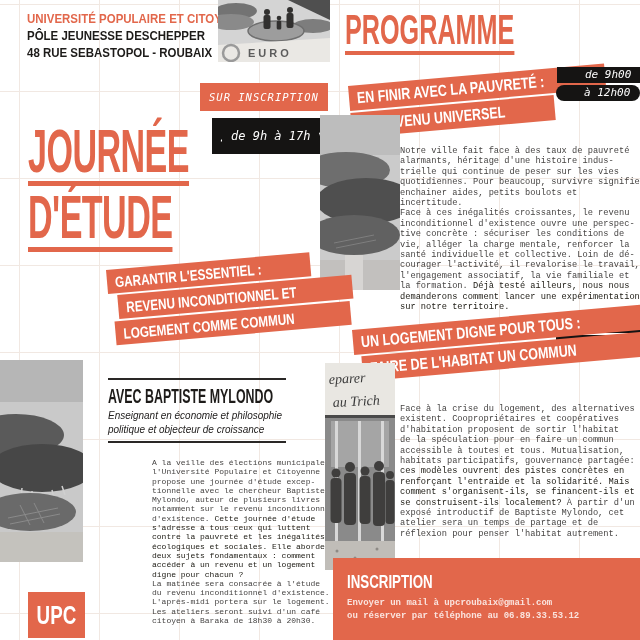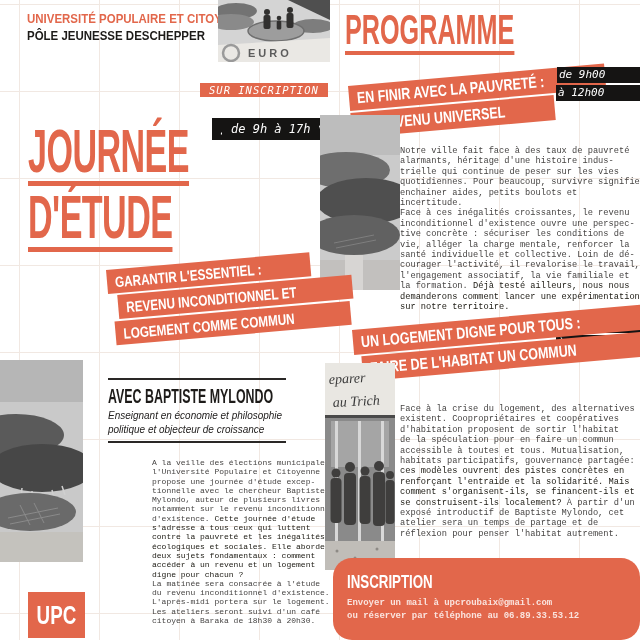--- a/index.html
+++ b/index.html
@@ -28,33 +28,33 @@
     display:block; font-size:62px; line-height:66px; letter-spacing:-1px;
     transform:scaleX(.55); transform-origin:0 50%; white-space:nowrap;
     text-decoration:underline; text-decoration-thickness:5px; text-underline-offset:9px;
   }
   
   .program { left:345px; top:6px; color:#e2674b; font-weight:700; font-size:42px;
     transform:scaleX(.6); transform-origin:0 0; white-space:nowrap;
     text-decoration:underline; text-decoration-thickness:4px; text-underline-offset:7px; }
 
   
-  .badge { display:inline-block; padding:1px 9px; white-space:nowrap; }
+  .badge { display:inline-block; padding:8px 9px; white-space:nowrap; }
   .badge.orange { background:#e2674b; color:#fff; }
   .badge.black  { background:#151413; color:#fdfdfd; }
   .mono-it { font-family:"DejaVu Sans Mono", monospace; font-style:italic; }
 
   .reg  { left:200px; top:83px;  font-size:10.5px; letter-spacing:1px; }
   .date { left:212px; top:102px; font-size:17px;margin-top:16px; }
   .time { left:222px; top:121px; font-size:12px; }
 
   .tbadge { background:#151413; color:#fdfdfd; font-family:"DejaVu Sans Mono", monospace;
-    font-style:italic; font-size:11px; line-height:16px; padding-left:2px; height:16px; }
+    font-style:italic; font-size:11px; line-height:16px; padding-left:28px; height:16px; }
   .t1a { left:557px; top:67px;  width:83px; }
-  .t1b { left:556px; top:85px;  width:84px; }
+  .t1b { left:556px; top:85px;  width:84px;border-radius:8px; }
   .t2a { left:554px; top:317px; width:86px; }
   .t2b { left:556px; top:335px; width:84px; }
 
   
   .stamps { transform:rotate(-5deg); transform-origin:0 0; }
   .stamps .stamp {
     display:table; background:#e2674b; color:#fff; font-weight:700;
     padding:4px 8px 3px; margin-bottom:2px;
   }
   .stamps .stamp > span { display:inline-block; transform:scaleX(.78); transform-origin:0 50%; white-space:nowrap; }
@@ -79,37 +79,38 @@
   .speaker { left:108px; top:378px; width:178px; }
   .speaker .rule { height:2px; background:#2a2826; }
   .speaker .name { margin-top:5px; color:#1d1b19; font-weight:700; font-size:20px;
     transform:scaleX(.62); transform-origin:0 50%; white-space:nowrap; display:inline-block; }
   .speaker .sub { font-style:italic; font-size:10.5px; line-height:13.5px; color:#232120;
     transform:scaleX(.95); transform-origin:0 0; white-space:nowrap; display:inline-block; margin:1px 0 5px; }
   
   .photo { display:block; }
 
   
-  .inscription { left:333px; top:558px; width:307px; height:82px; background:#e2674b; color:#fff;border-radius:19px; }
+  .inscription { left:333px; top:558px; width:307px; height:82px; background:#e2674b; color:#fff; }
   .inscription .title { margin:13px 0 4px 14px; font-weight:700; font-size:19px;
     transform:scaleX(.7); transform-origin:0 50%; display:inline-block; white-space:nowrap; }
   .inscription .lines { margin-left:14px; font-family:"Liberation Mono", monospace;
     font-size:9px; line-height:13px; color:rgba(255,255,255,.82); white-space:pre-line;font-weight:bold; }
   .upc { left:28px; top:592px; width:57px; height:46px; background:#e2674b;
     display:flex; align-items:center; justify-content:center; }
   .upc span { color:#fff; font-weight:700; font-size:25px; transform:scaleX(.75); }
 </style>
 </head>
 <body>
 
 <div class="poster">
 
   <div class="abs org">
     <div><span class="cond l1">UNIVERSITÉ POPULAIRE ET CITOYENNE</span></div>
     <div><span class="cond l2">PÔLE JEUNESSE DESCHEPPER</span></div>
+    <div><span class="cond l3">48 RUE SEBASTOPOL - ROUBAIX</span></div>
   </div>
 
   <svg class="abs photo" style="left:218px;top:0;" width="112" height="62" viewBox="0 0 112 62">
     <rect width="112" height="62" fill="#d4d4d4"></rect>
     <polygon points="70,0 112,0 112,20" fill="#4f4f4f"></polygon>
     <ellipse cx="18" cy="11" rx="21" ry="8" fill="#737373"></ellipse>
     <ellipse cx="13" cy="22" rx="23" ry="8" fill="#8a8a8a"></ellipse>
     <ellipse cx="95" cy="26" rx="20" ry="7" fill="#7d7d7d"></ellipse>
     <ellipse cx="58" cy="31" rx="28" ry="10" fill="#9d9d9d" stroke="#6f6f6f" stroke-width="1.5"></ellipse>
     <g fill="#31302f">

